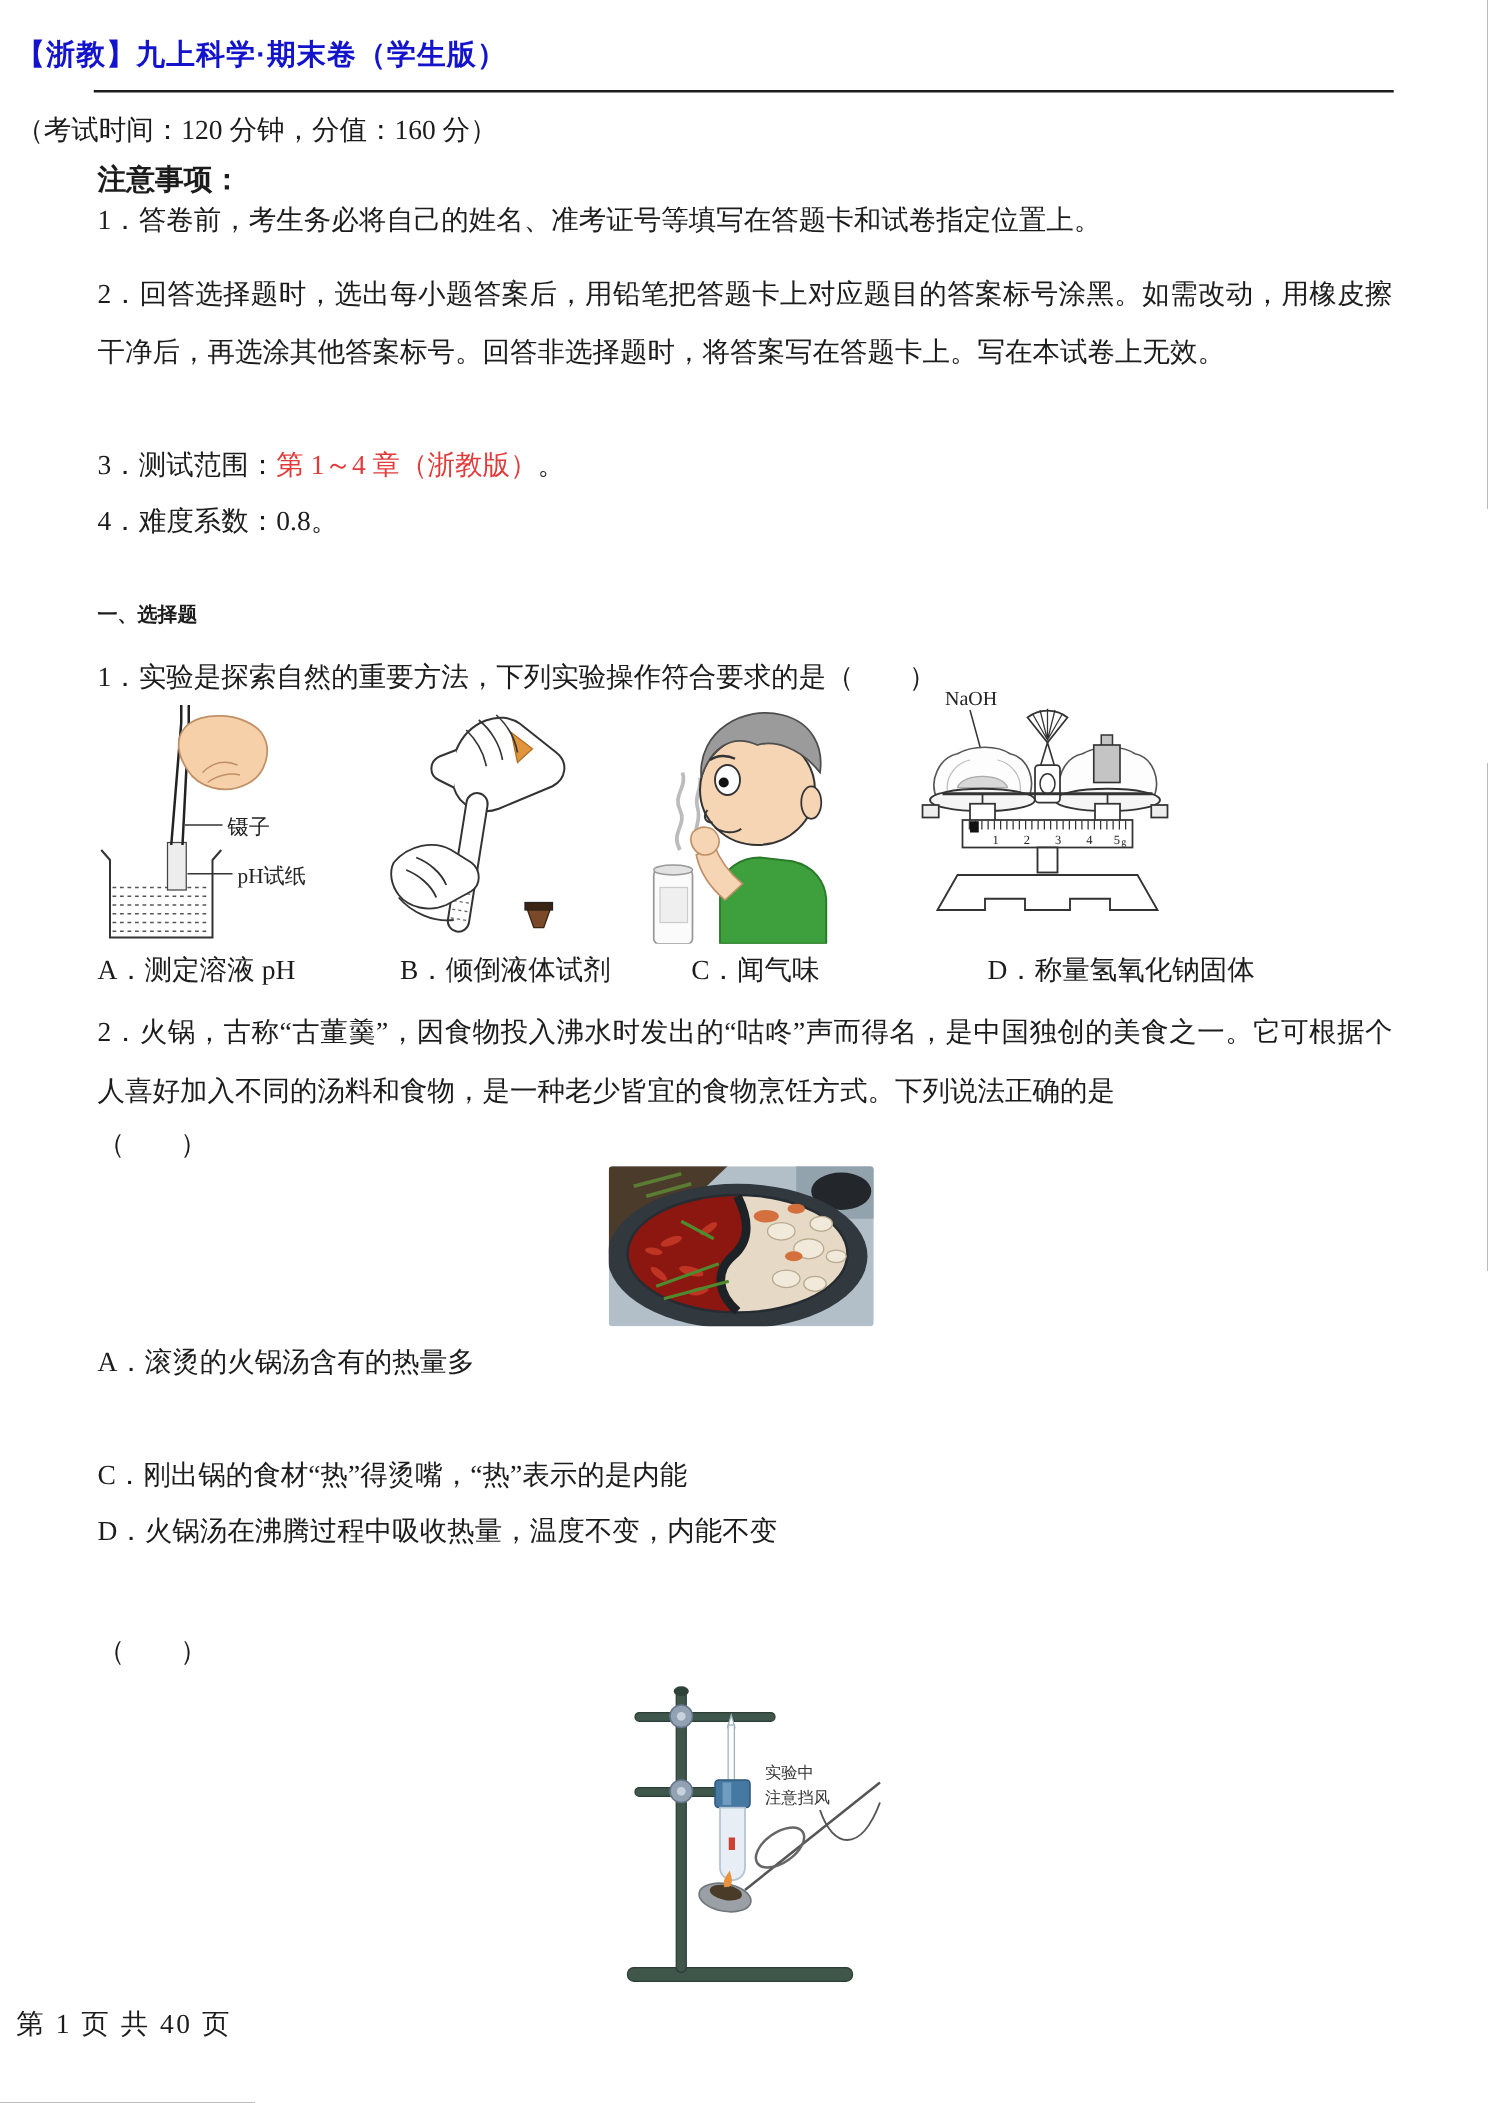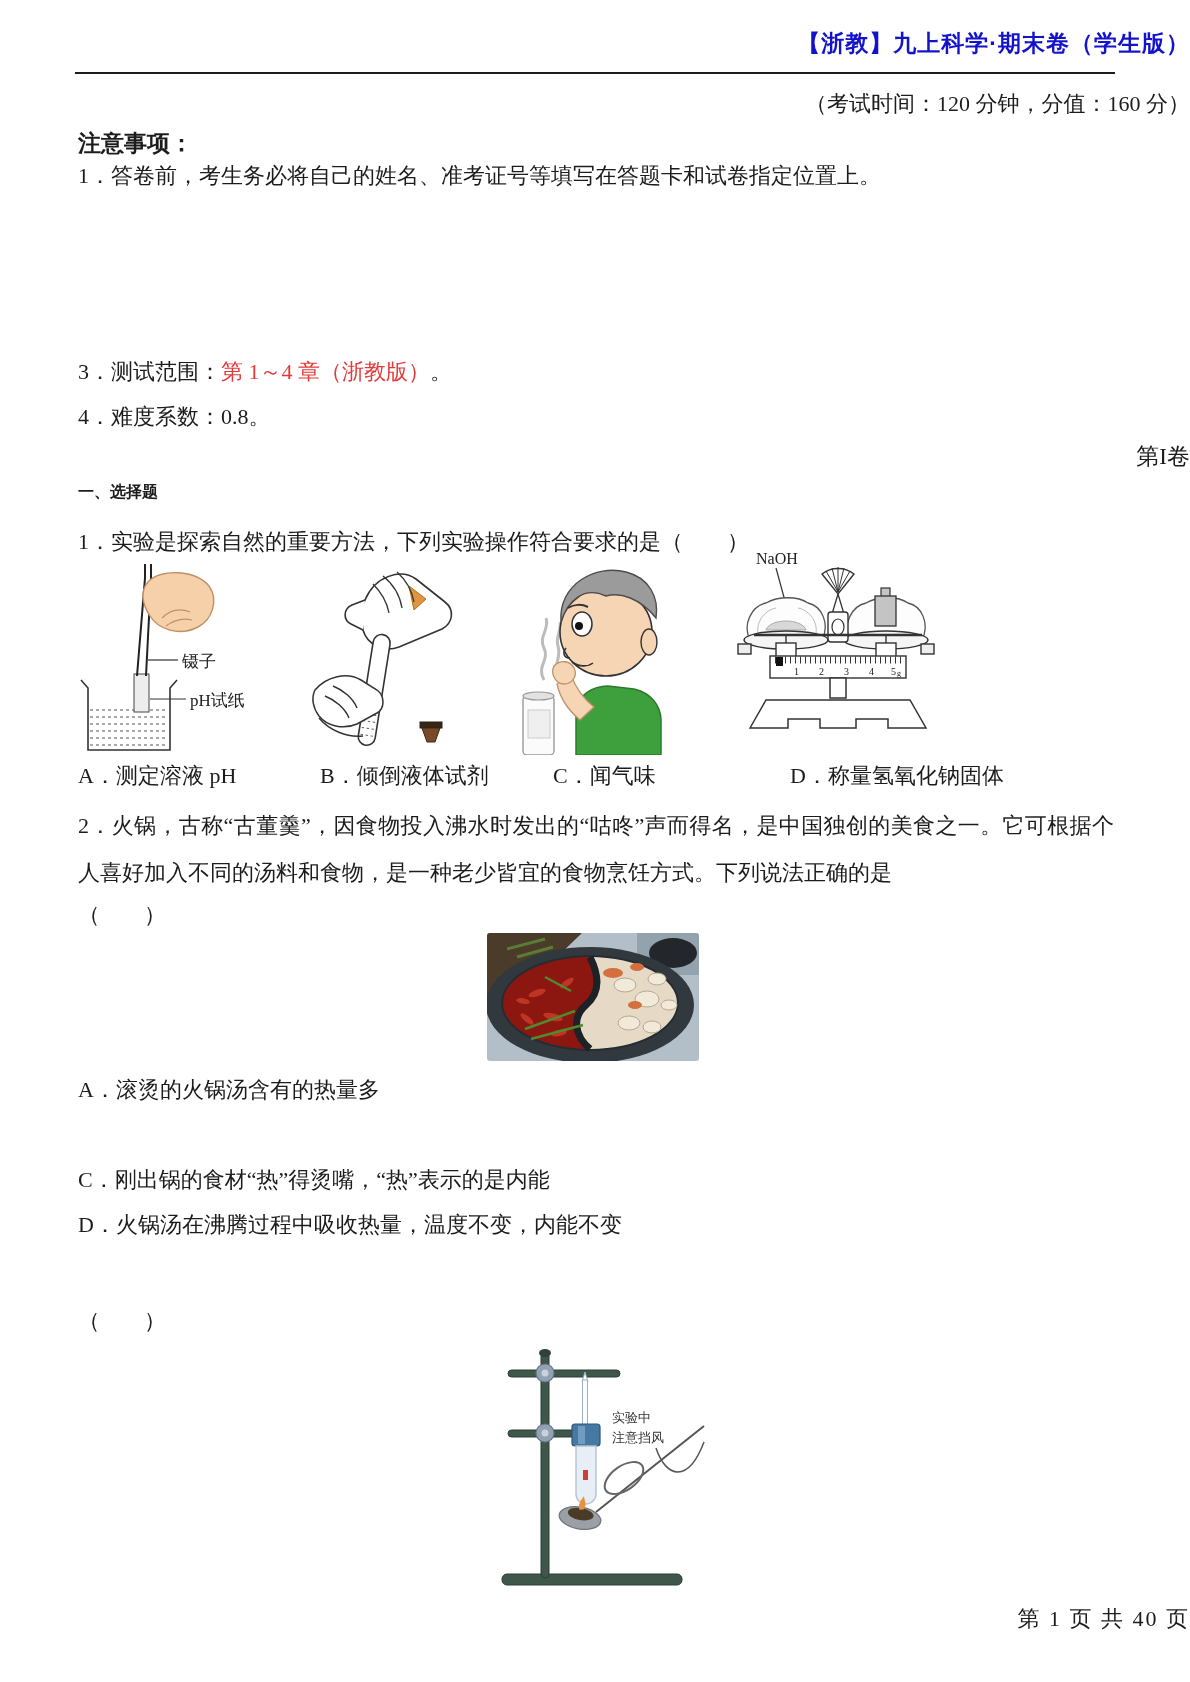--- a/index.html
+++ b/index.html
@@ -4,44 +4,44 @@
 <style>
   html,body{margin:0;padding:0;background:#888;}
   .page{
     position:relative;width:1190px;height:1682px;margin:0 auto;background:#ffffff;
     font-family:"Liberation Serif","DejaVu Serif",serif;color:#1c1c1c;overflow:hidden;
   }
   .abs{position:absolute;}
   .hei{font-family:"Liberation Sans","DejaVu Sans",sans-serif;font-weight:bold;}
   .body-text{font-size:22px;line-height:32px;white-space:nowrap;}
   .wrap-text{font-size:22px;line-height:47px;text-align:justify;text-justify:inter-ideograph;white-space:normal;}
-  .center{left:0;right:0;text-align:right;}
+  .center{left:0;right:0;text-align:left;padding-left:13px;}
   .title{font-size:23px;color:#1313cc;letter-spacing:1px;}
   .divider{border-top:2px solid #1d1d1d;height:0;}
   .red{color:#e23a3a;}
   .fig-label{font-size:17px;fill:#222;font-family:"Liberation Serif","DejaVu Serif",serif;}
   .fig-label-sm{font-size:13px;fill:#333;font-family:"Liberation Serif","DejaVu Serif",serif;}
   .ruler-num{font-size:10px;fill:#222;font-family:"Liberation Serif","DejaVu Serif",serif;}
   svg{display:block;}
 </style>
 </head>
 <body>
 
 <div class="page">
 
   <div class="abs center hei title" style="top:28px;">【浙教】九上科学·期末卷（学生版）</div>
   <div class="abs divider" style="top:72px;left:75px;width:1040px;"></div>
   <div class="abs center body-text" style="top:88px;">（考试时间：120 分钟，分值：160 分）</div>
 
   <div class="abs hei" style="top:128px;left:78px;font-size:23px;">注意事项：</div>
   <div class="abs body-text" style="top:160px;left:78px;">1．答卷前，考生务必将自己的姓名、准考证号等填写在答题卡和试卷指定位置上。</div>
+  <div class="abs wrap-text" style="top:211px;left:78px;width:1036px;">2．回答选择题时，选出每小题答案后，用铅笔把答题卡上对应题目的答案标号涂黑。如需改动，用橡皮擦干净后，再选涂其他答案标号。回答非选择题时，将答案写在答题卡上。写在本试卷上无效。</div>
   <div class="abs body-text" style="top:356px;left:78px;"><span>3．测试范围：</span><span class="red">第 1～4 章（浙教版）</span><span>。</span></div>
   <div class="abs body-text" style="top:401px;left:78px;">4．难度系数：0.8。</div>
 
-  <div class="abs center" style="top:441px;font-size:23px;">第I卷</div>
   <div class="abs hei" style="top:482px;left:78px;font-size:16px;">一、选择题</div>
 
   <div class="abs body-text" style="top:526px;left:78px;">1．实验是探索自然的重要方法，下列实验操作符合要求的是（　　）</div>
 
   <svg class="abs" style="top:558px;left:78px;" width="205" height="197" viewBox="0 0 205 197">
     <g stroke="#333" fill="none" stroke-width="1.6">
       <path d="M3,122 L10,130 L10,192 L92,192 L92,130 L99,122"></path>
       <g stroke="#555" stroke-width="1.2" stroke-dasharray="3,3">
         <line x1="12" y1="152" x2="90" y2="152"></line>
           <line x1="12" y1="159" x2="90" y2="159"></line>

